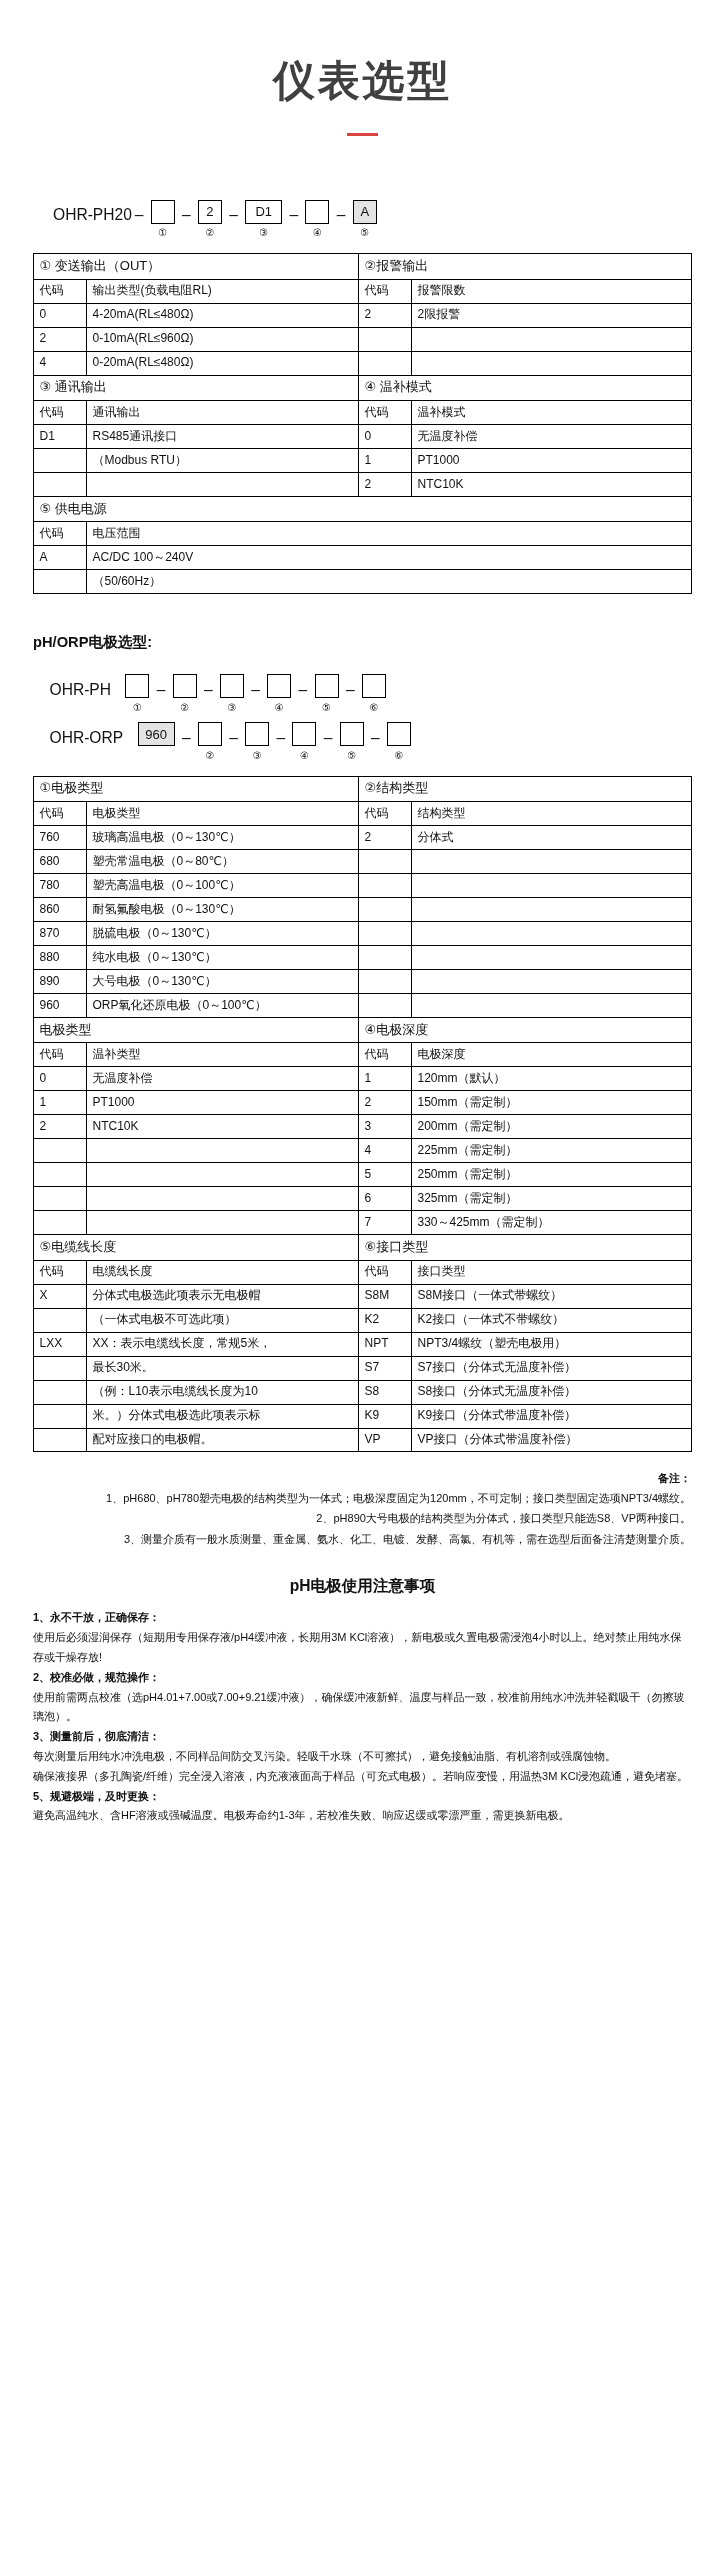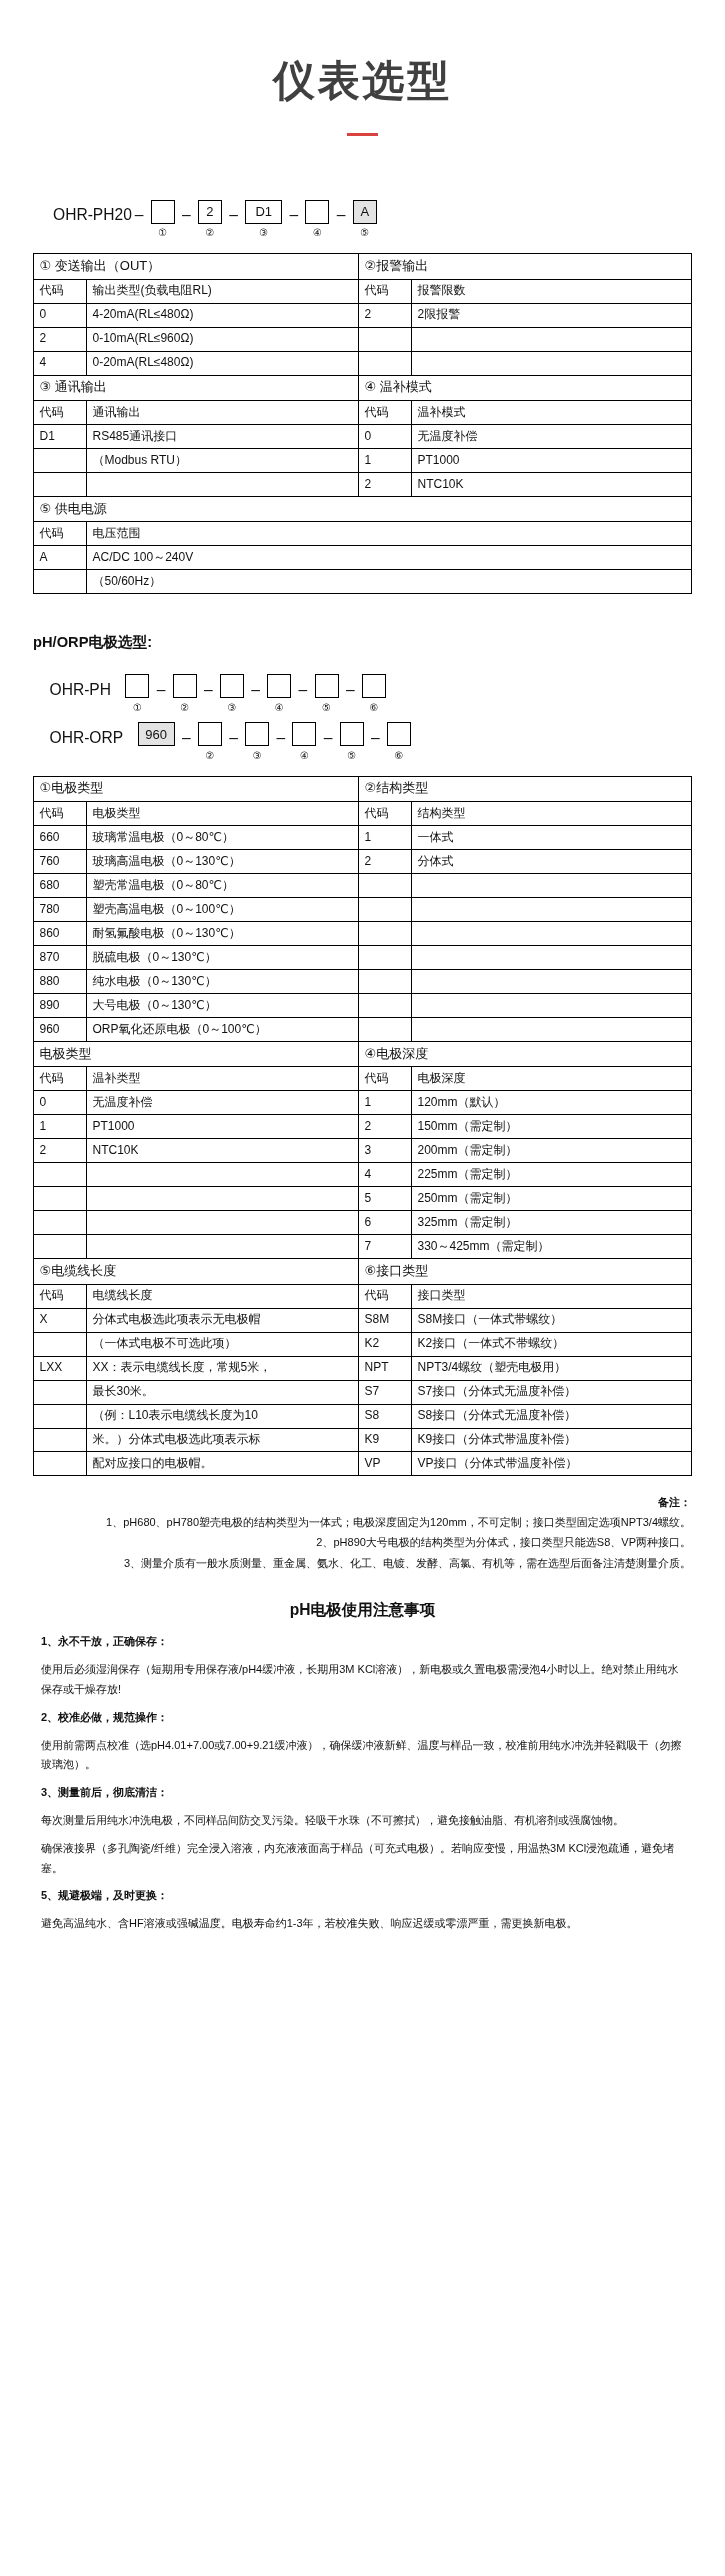--- a/index.html
+++ b/index.html
@@ -84,21 +84,21 @@
   .notes{
     margin-top:16.5px;font-size:11px;line-height:1.75;
   }
   .notes .nt{font-weight:bold;}
   .notes p{margin:1px;text-align:right;}
   
   .notice-title{
     text-align:center;font-size:15.6px;font-weight:bold;margin:27.5px 0 11px 0;
   }
   .notice{font-size:11px;line-height:1.8;}
-  .notice p{margin:8px;}
+  .notice p{margin:0;}
   .notice .hd{font-weight:bold;}
   .spacer-bottom{height:37px;}
 </style>
 </head>
 <body>
 
 <div class="page">
 
   <div class="title">仪表选型</div>
   <div class="title-rule"></div>
@@ -302,26 +302,20 @@
     <tbody>
       <tr>
         <td class="sec-head" colspan="2">①电极类型</td>
         <td class="sec-head" colspan="2">②结构类型</td>
       </tr>
       <tr>
         <td class="code col-head">代码</td>
         <td class="col-head">电极类型</td>
         <td class="code col-head">代码</td>
         <td class="col-head">结构类型</td>
-      </tr>
-      <tr>
-        <td class="code">660</td>
-        <td>玻璃常温电极（0～80℃）</td>
-        <td class="code">1</td>
-        <td>一体式</td>
       </tr>
       <tr>
         <td class="code">760</td>
         <td>玻璃高温电极（0～130℃）</td>
         <td class="code">2</td>
         <td>分体式</td>
       </tr>
       <tr>
         <td class="code">680</td>
         <td>塑壳常温电极（0～80℃）</td>

